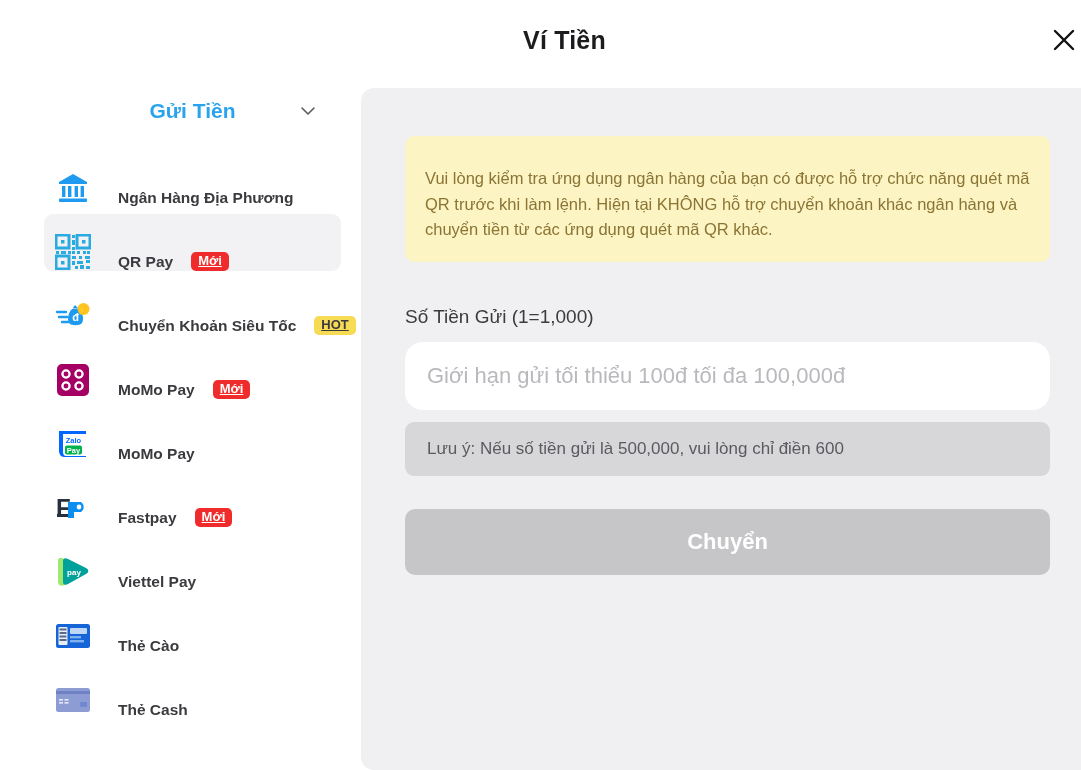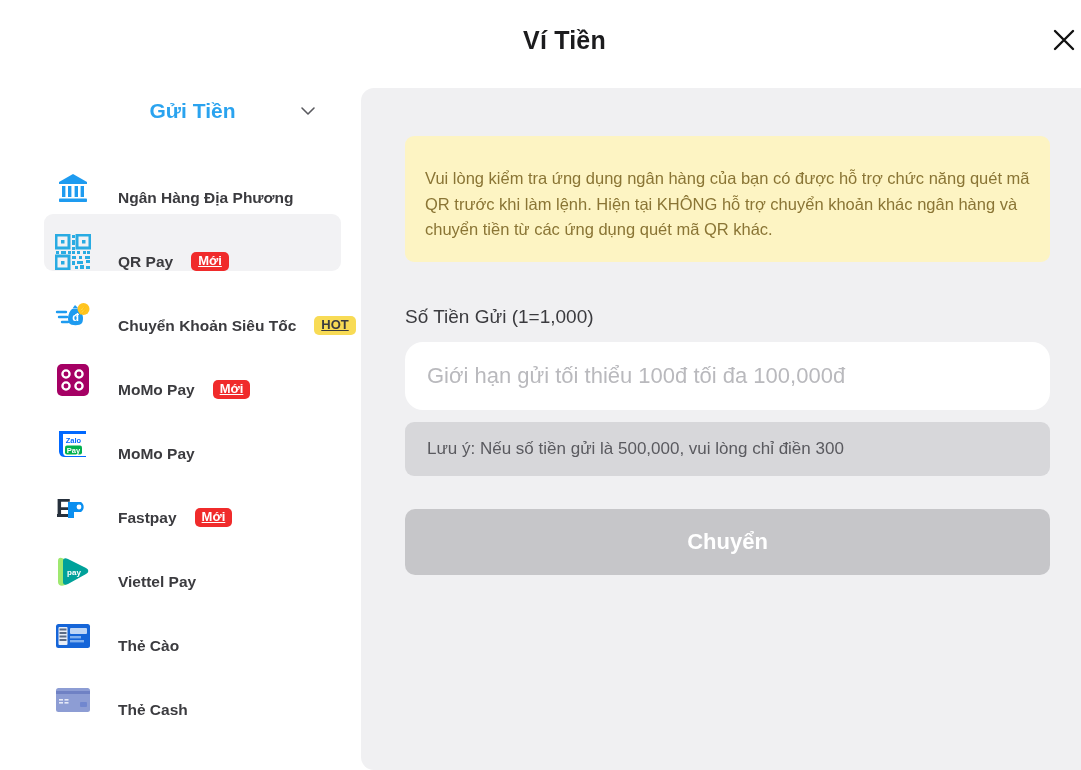--- a/index.html
+++ b/index.html
@@ -399,21 +399,21 @@
 
     <div class="main">
       <div class="panel">
 
         <div class="notice">Vui lòng kiểm tra ứng dụng ngân hàng của bạn có được hỗ trợ chức năng quét mã QR trước khi làm lệnh. Hiện tại KHÔNG hỗ trợ chuyển khoản khác ngân hàng và chuyển tiền từ các ứng dụng quét mã QR khác.</div>
 
         <div class="field-label">Số Tiền Gửi (1=1,000)</div>
 
         <input class="amount-input" type="text" placeholder="Giới hạn gửi tối thiểu 100đ tối đa 100,000đ" style="">
 
-        <div class="hint-box">Lưu ý: Nếu số tiền gửi là 500,000, vui lòng chỉ điền 300</div>
+        <div class="hint-box">Lưu ý: Nếu số tiền gửi là 500,000, vui lòng chỉ điền 600</div>
 
         <button class="submit-btn">Chuyển</button>
 
       </div>
     </div>
 
   </div>
 </div>
 
 </body></html>

